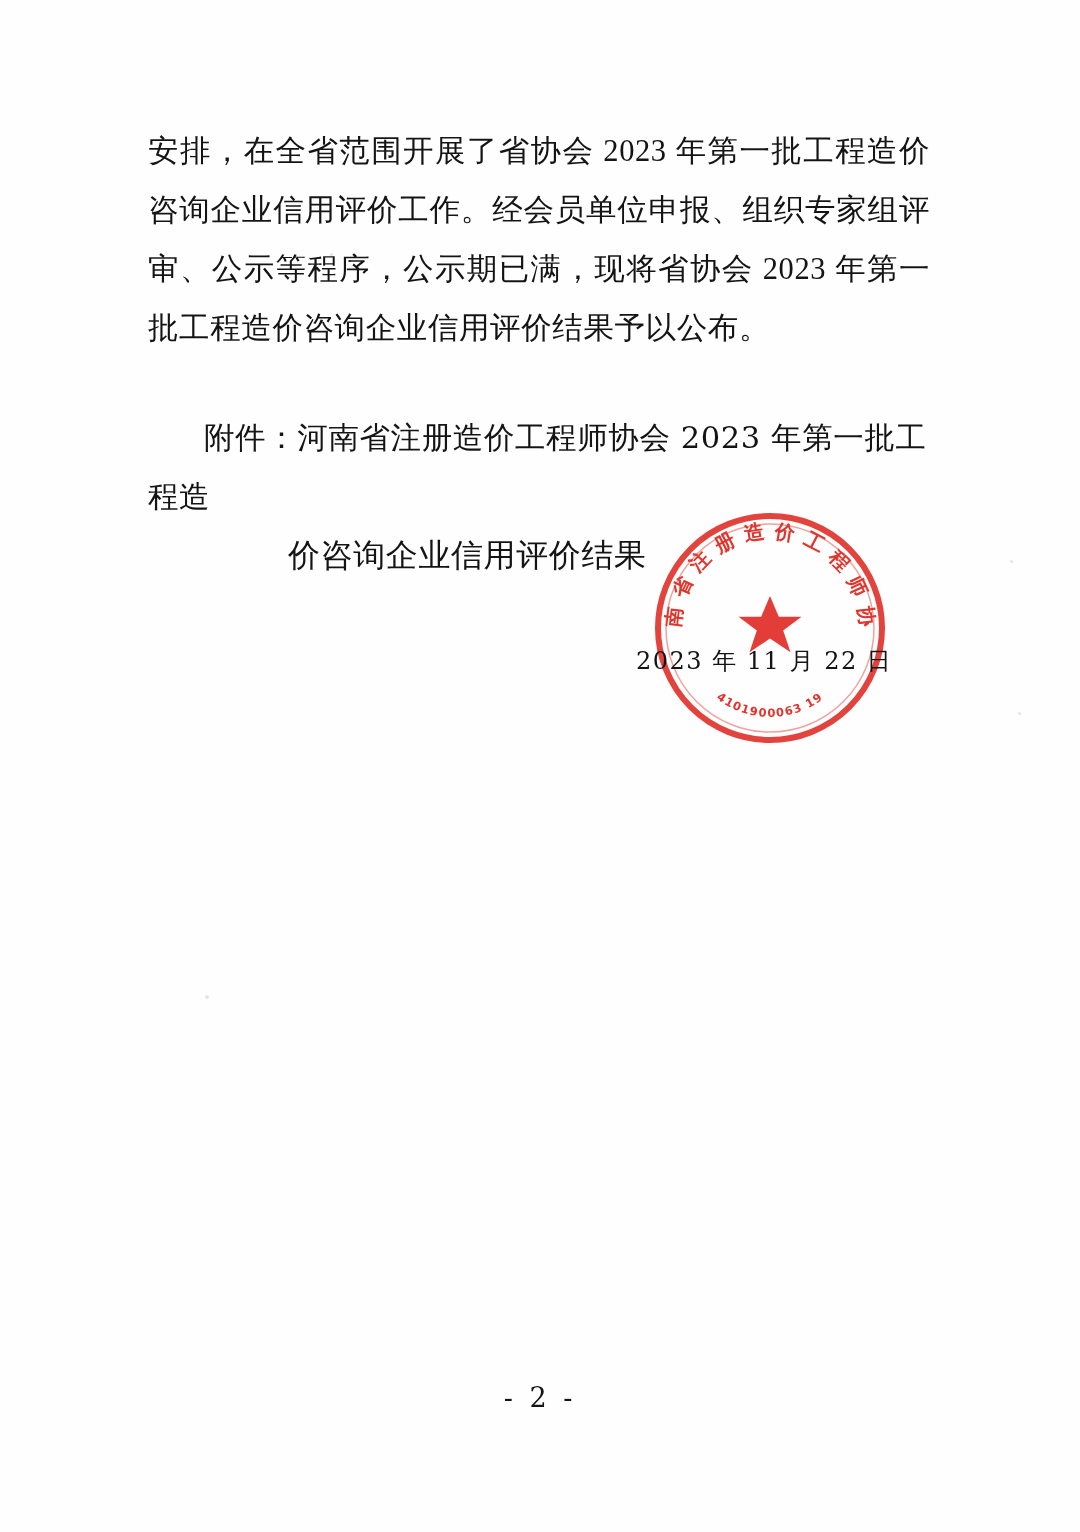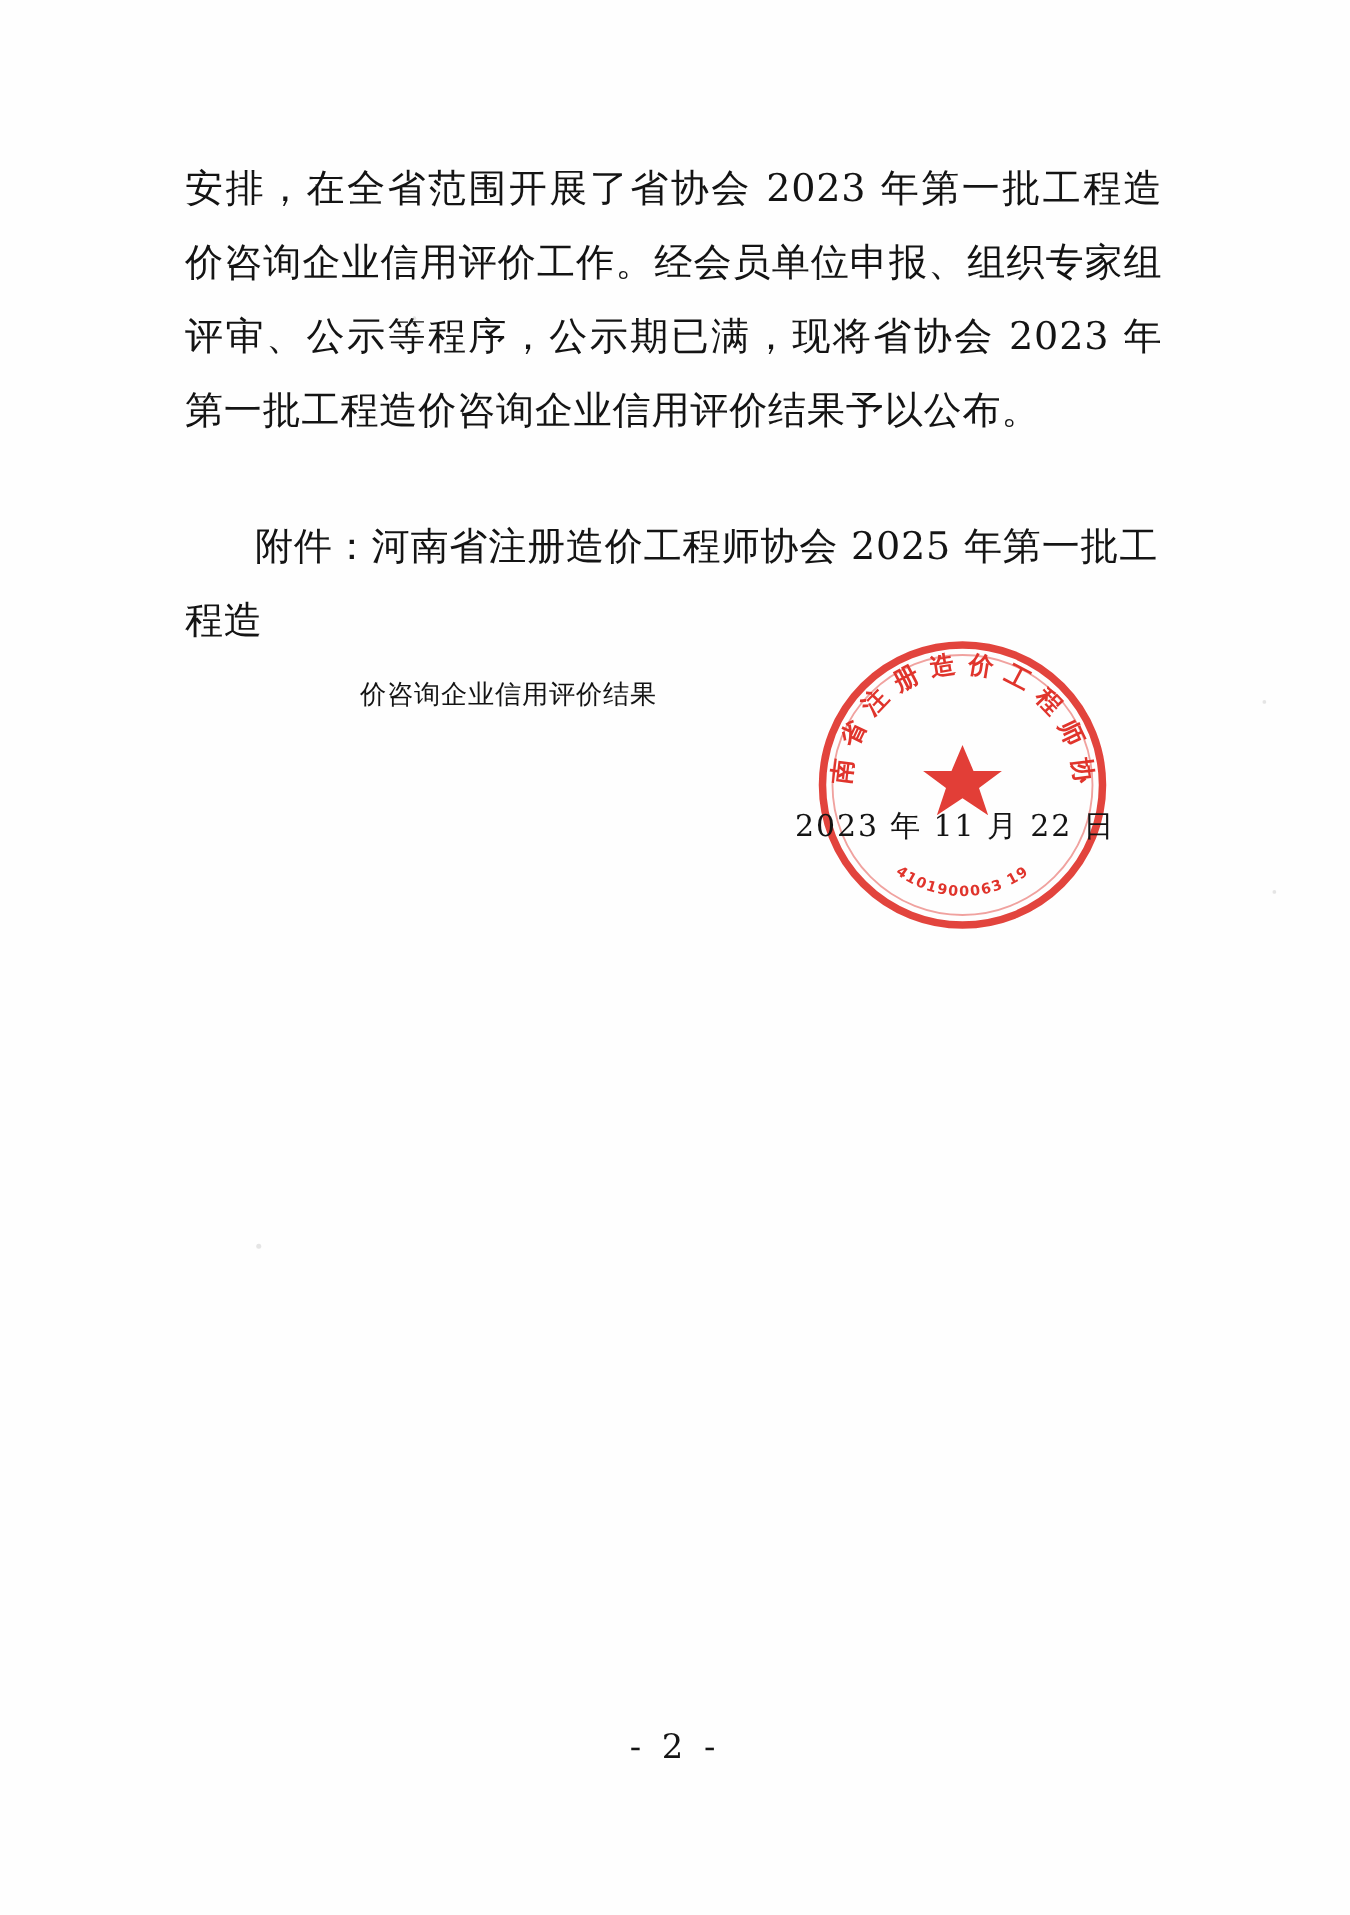--- a/index.html
+++ b/index.html
@@ -23,20 +23,21 @@
     position: absolute;
     background: #cfcfcf;
     border-radius: 50%;
     opacity: .55;
   }
   .body-block {
     position: absolute;
     left: 148px;
     top: 122px;
     width: 782px;
+    font-family: Liberation Serif, serif;
   }
   .para {
     font-size: 30.5px;
     line-height: 59px;
     letter-spacing: 0.6px;
     text-align: justify;
     text-justify: inter-character;
     color: #141414;
   }
   .attach-block {
@@ -46,21 +47,21 @@
     width: 790px;
   }
   .attach-line1 {
     font-size: 30.5px;
     line-height: 59px;
     letter-spacing: 0.6px;
     text-indent: 56px;
     color: #141414;
   }
   .attach-line2 {
-    font-size: 21px;
+    font-size: 32px;
     line-height: 59px;
     letter-spacing: 0.6px;
     padding-left: 140px;
     color: #141414;
   }
   .date-line {
     position: absolute;
     left: 636px;
     top: 645px;
     font-size: 24px;
@@ -112,21 +113,21 @@
   <div class="speck" style="left:205px;top:995px;width:4px;height:4px;"></div>
   <div class="speck" style="left:1010px;top:560px;width:3px;height:3px;"></div>
   <div class="speck" style="left:1018px;top:712px;width:3px;height:3px;"></div>
   <div class="speck" style="left:330px;top:253px;width:3px;height:3px;"></div>
 
   <div class="body-block">
     <div class="para">安排，在全省范围开展了省协会 2023 年第一批工程造价咨询企业信用评价工作。经会员单位申报、组织专家组评审、公示等程序，公示期已满，现将省协会 2023 年第一批工程造价咨询企业信用评价结果予以公布。</div>
   </div>
 
   <div class="attach-block">
-    <div class="attach-line1">附件：河南省注册造价工程师协会 2025 年第一批工程造</div>
+    <div class="attach-line1">附件：河南省注册造价工程师协会 2023 年第一批工程造</div>
     <div class="attach-line2">价咨询企业信用评价结果</div>
   </div>
 
   <div class="seal">
     <svg width="240" height="240" viewBox="0 0 240 240" xmlns="http://www.w3.org/2000/svg">
       <defs>
         <path id="sealArcTop" d="M 30,120 A 90,90 0 1 1 210,120"></path>
         <path id="sealArcBottom" d="M 47,170 A 88,88 0 0 0 193,170"></path>
       </defs>
       <circle cx="120" cy="120" r="112" fill="none" stroke="#e0342c" stroke-width="6" opacity="0.92"></circle>

